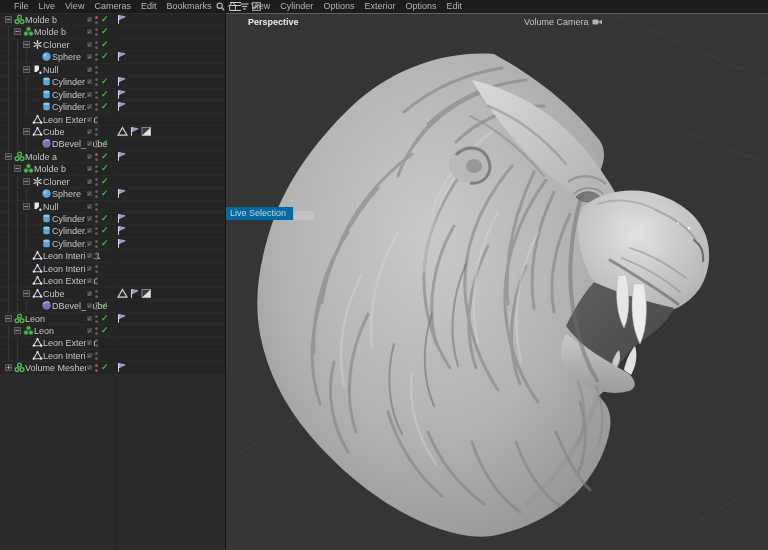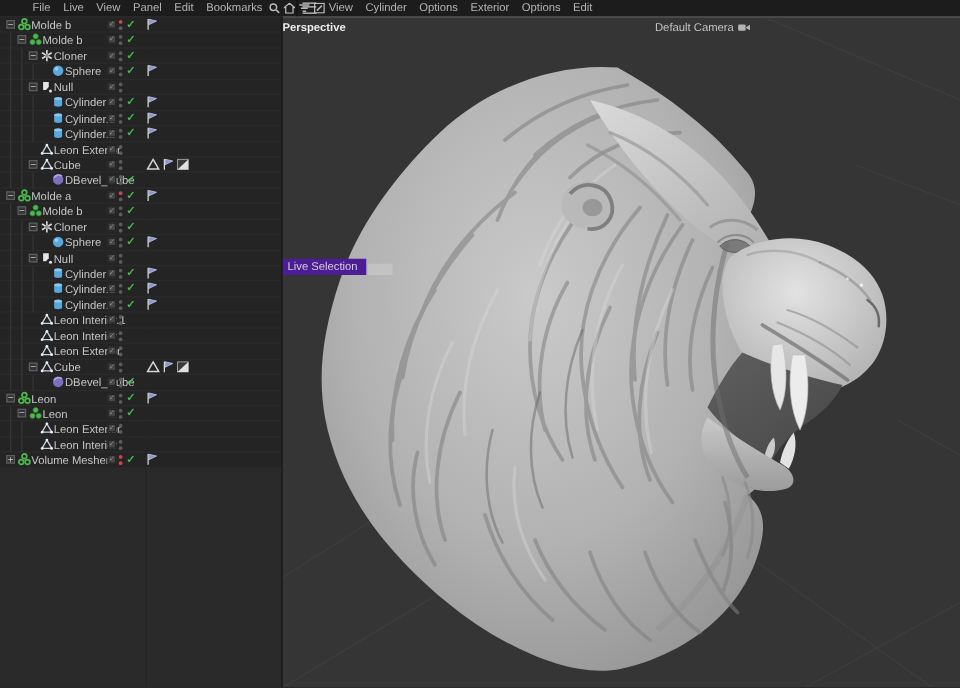--- a/index.html
+++ b/index.html
@@ -2,21 +2,21 @@
 <html><head>
 <meta charset="utf-8">
 <style>
   html,body{margin:0;padding:0;background:#222;}
   .app{position:relative;width:768px;height:550px;overflow:hidden;
        font-family:"Liberation Sans",sans-serif;font-size:9px;color:#c6c6c6;
        background:#353535;user-select:none;}
   
   .menubar{position:absolute;top:0;left:0;width:768px;height:13px;background:#1c1c1c;
            display:flex;align-items:center;z-index:30;}
-  .mb-left{width:225px;display:flex;align-items:center;height:13px;border-right:1px solid #101010;margin-left:12px;}
+  .mb-left{width:225px;display:flex;align-items:center;height:13px;border-right:1px solid #101010;}
   .mb-right{flex:1;display:flex;align-items:center;height:13px;}
   .menu-item{padding:0 5px;line-height:13px;color:#b4b4b4;cursor:default;white-space:nowrap;}
   .hamburger{width:11px;height:7px;margin:0 5px 0 4px;border-top:1.6px solid #c9c9c9;
              border-bottom:1.6px solid #c9c9c9;position:relative;}
   .hamburger::after{content:"";position:absolute;left:0;right:0;top:1.6px;height:1.6px;background:#c9c9c9;}
   .mb-icons{display:flex;align-items:center;margin-left:auto;padding-right:4px;gap:3px;}
   .mb-icons svg{display:block;}
   
   .panel{position:absolute;top:13px;left:0;width:225px;height:537px;background:#2a2a2a;
          border-right:1px solid #141414;z-index:20;}
@@ -31,40 +31,40 @@
   .cb{position:absolute;left:86px;top:2px;width:7px;height:7px;background:#454545;border:1px solid #232323;
       box-sizing:border-box;color:#8e8e8e;font-size:6px;line-height:6px;text-align:center;cursor:pointer;}
   .dots{position:absolute;left:95px;top:1px;width:4px;height:10px;cursor:pointer;}
   .dot{position:absolute;left:0;width:3px;height:3px;border-radius:50%;}
   .dot.gray{background:#5c5c5c;} .dot.red{background:#c94a3f;}
   .chk{position:absolute;left:101px;top:0px;color:#45b945;font-size:9px;font-weight:bold;line-height:11px;cursor:pointer;}
   .tagicon{position:absolute;top:0;width:11px;height:11px;cursor:pointer;}
   
   .viewport{position:absolute;top:13px;left:226px;width:542px;height:537px;background:#353535;
             border-top:1px solid #606060;box-sizing:border-box;z-index:10;}
-  .vp-label{position:absolute;left:0;top:3px;font-weight:bold;color:#ececec;z-index:5;cursor:pointer;}
+  .vp-label{position:absolute;left:22px;top:3px;font-weight:bold;color:#ececec;z-index:5;cursor:pointer;}
   .vp-camera{position:absolute;left:298px;top:3px;color:#c4c4c4;z-index:5;display:flex;gap:3px;align-items:center;cursor:pointer;}
-  .tooltip{position:absolute;left:0px;top:193px;background:#4c1d95;color:#d2d2d2;padding:2px 7px 2px 4px;
+  .tooltip{position:absolute;left:0px;top:193px;background:#0369a1;color:#d2d2d2;padding:2px 7px 2px 4px;
            line-height:9px;z-index:6;}
   .ghost{position:absolute;left:68px;top:197px;width:20px;height:9px;background:rgba(255,255,255,.18);z-index:6;}
   .vp-svg{position:absolute;left:0;top:0;}
 </style>
 </head>
 <body>
 
 <div class="app">
 
   <div class="menubar">
     <div class="mb-left">
       <div class="hamburger"></div>
       <div style="display:flex;">
           <div class="menu-item">File</div>
           <div class="menu-item">Live</div>
           <div class="menu-item">View</div>
-          <div class="menu-item">Panel</div>
+          <div class="menu-item">Cameras</div>
           <div class="menu-item">Edit</div>
           <div class="menu-item">Bookmarks</div>
         </div>
       <div class="mb-icons">
         <svg width="9" height="9" viewBox="0 0 9 9">
             <circle cx="3.7" cy="3.7" r="2.6" fill="none" stroke="#b8b8b8" stroke-width="1.2"></circle>
             <line x1="5.8" y1="5.8" x2="8.3" y2="8.3" stroke="#b8b8b8" stroke-width="1.3"></line>
           </svg>
         <svg width="9" height="9" viewBox="0 0 9 9">
             <path d="M4.5,0.6 L8.6,4 H7.4 V8.4 H1.6 V4 H0.4 Z" fill="none" stroke="#b8b8b8" stroke-width="1"></path>
@@ -777,21 +777,21 @@
       </g>
       <g fill="none" stroke="#8a8a8a" stroke-width="2.5" stroke-linecap="round" opacity=".6">
         <path d="M352,368 C360,390 360,412 352,430"></path>
           <path d="M370,372 C378,392 378,414 372,432"></path>
       </g>
       <path d="M356,180 C344,220 340,268 350,310 C354,330 362,352 372,368" fill="none" stroke="#6d6d6d" stroke-width="4" opacity=".5"></path>
     </svg>
 
     <div class="vp-label">Perspective</div>
     <div class="vp-camera">
-      <span>Default Camera</span>
+      <span>Volume Camera</span>
       <svg width="10" height="8" viewBox="0 0 10 8">
         <rect x="0.5" y="1.5" width="6" height="5" rx="1" fill="#b5b5b5"></rect>
         <path d="M7,3.5 L10,1.8 V6.2 L7,4.5 Z" fill="#b5b5b5"></path>
       </svg>
     </div>
     <div class="tooltip">Live Selection</div>
     <div class="ghost"></div>
   </div>
 </div>
 

